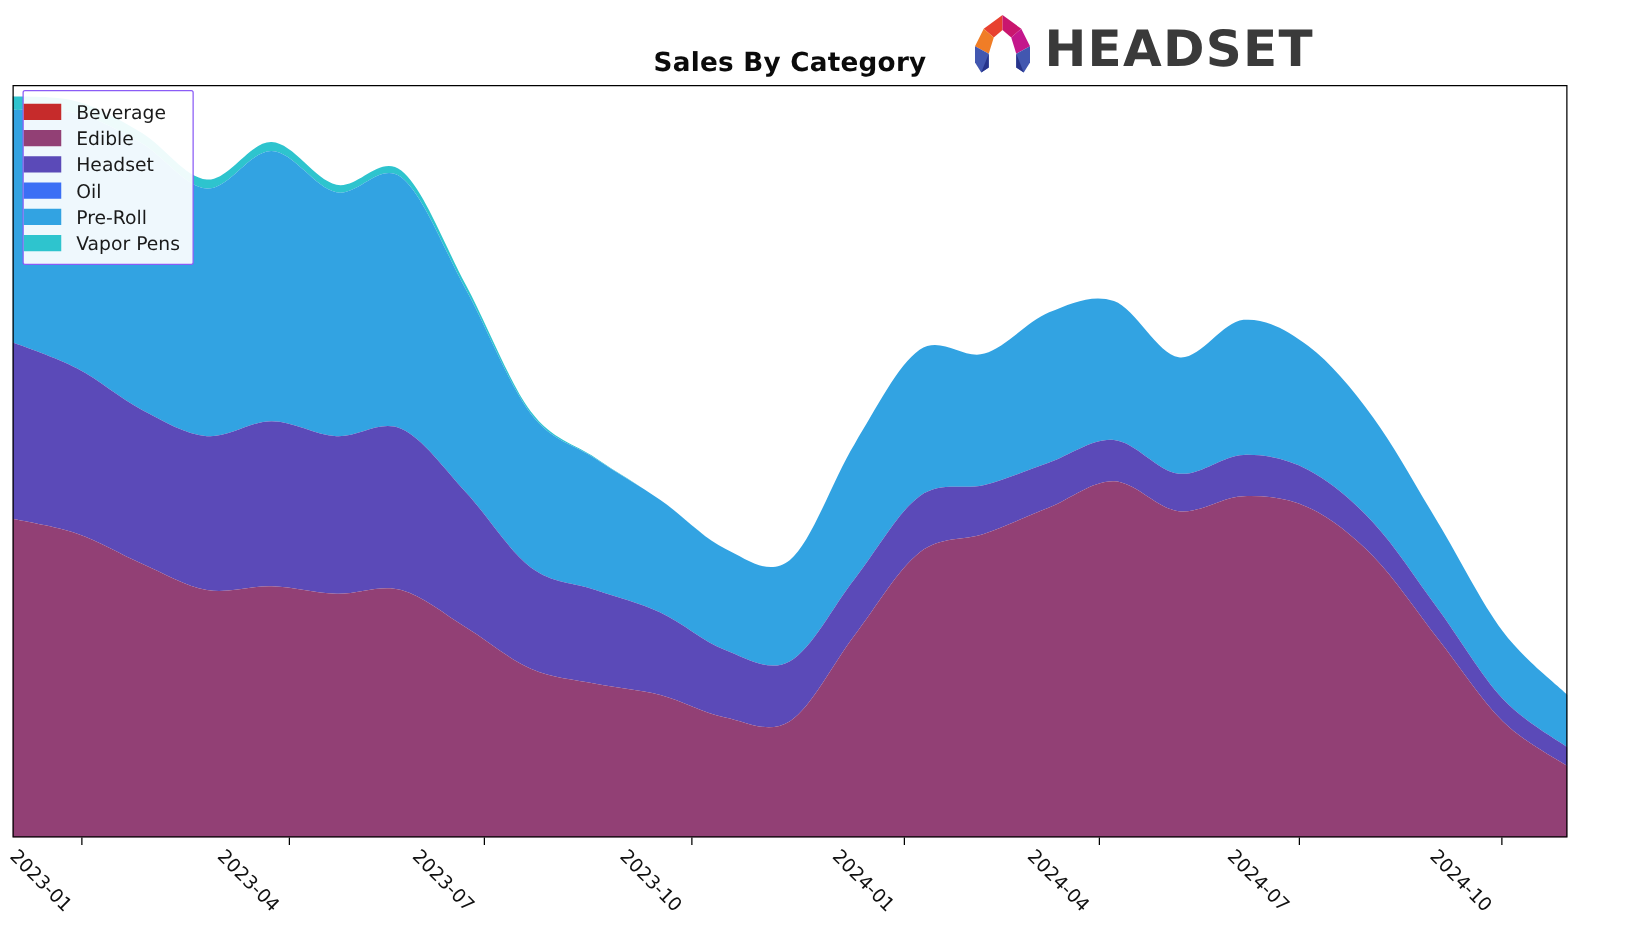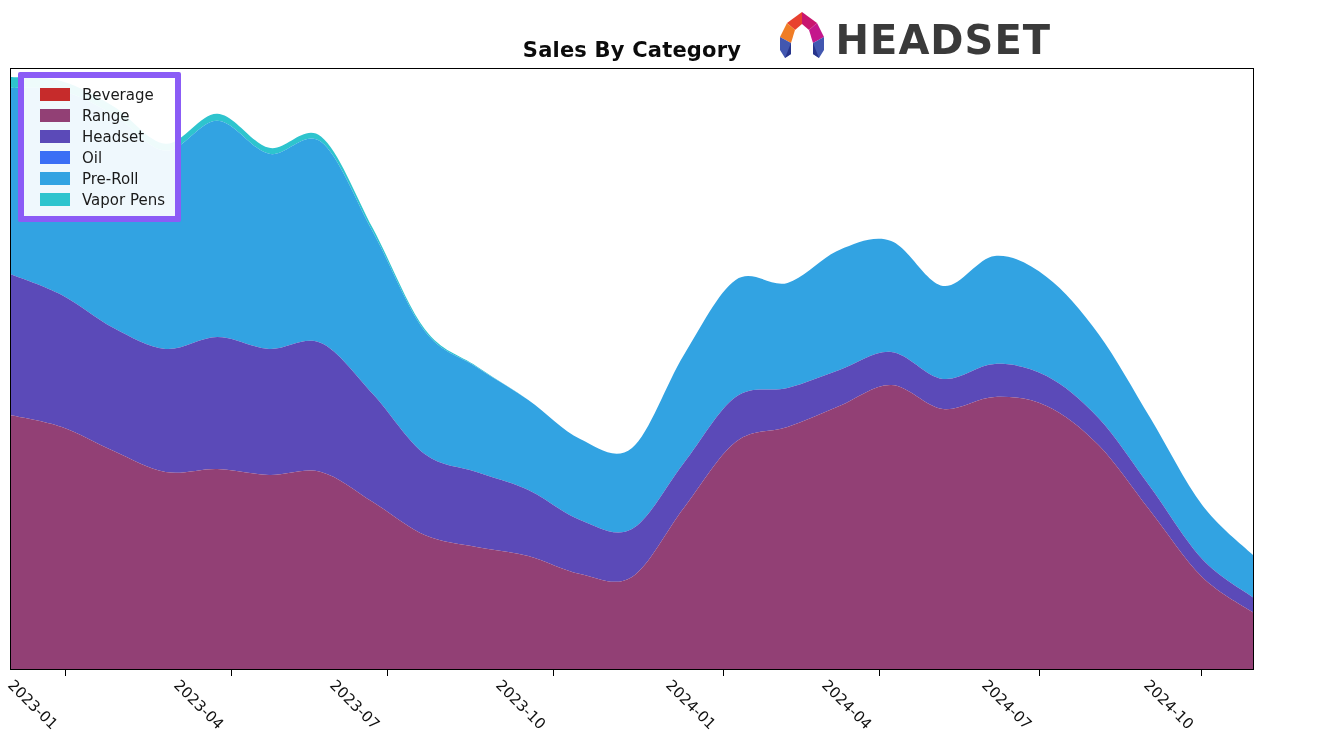--- a/index.html
+++ b/index.html
@@ -75,23 +75,23 @@
     top: 0;
     display: block;
   }
 
   
   .legend {
     position: absolute;
     left: 18px;
     top: 72px;
     background: rgba(255,255,255,0.92);
-    border: 6px solid #8b5cf6;
+    border: 1px solid #8b5cf6;
     border-radius: 2px;
-    padding: 6px 10px 6px 16px;
+    padding: 6px 10px 6px 0;
     z-index: 20;
   }
   .legend-row {
     display: flex;
     align-items: center;
     height: 21px;
   }
   .legend-swatch {
     width: 30px;
     height: 13px;
@@ -177,21 +177,21 @@
   </div>
 
   <div class="legend">
     <div id="legend-rows">
         <div class="legend-row">
           <span class="legend-swatch" style="background: rgb(198, 43, 43);"></span>
           <span class="legend-label">Beverage</span>
         </div>
         <div class="legend-row">
           <span class="legend-swatch" style="background: rgb(146, 64, 117);"></span>
-          <span class="legend-label">Range</span>
+          <span class="legend-label">Edible</span>
         </div>
         <div class="legend-row">
           <span class="legend-swatch" style="background: rgb(91, 74, 184);"></span>
           <span class="legend-label">Headset</span>
         </div>
         <div class="legend-row">
           <span class="legend-swatch" style="background: rgb(59, 111, 245);"></span>
           <span class="legend-label">Oil</span>
         </div>
         <div class="legend-row">

